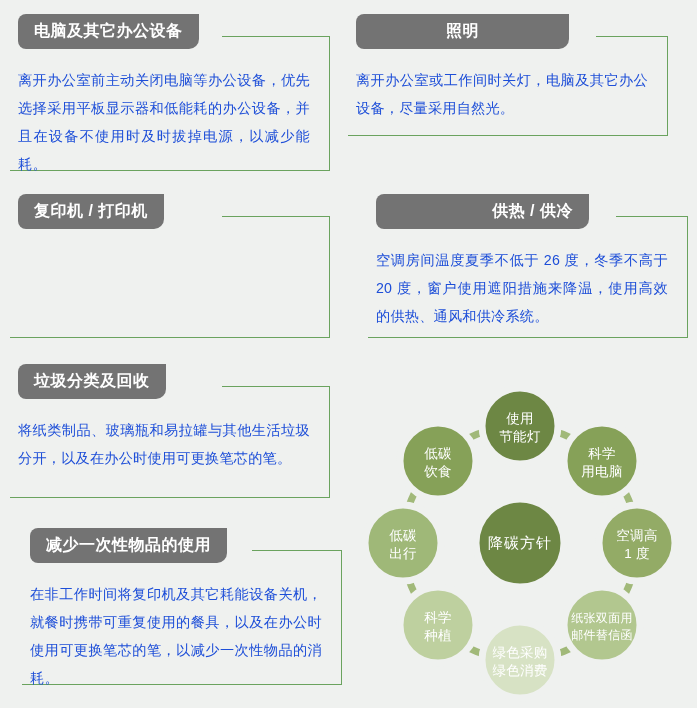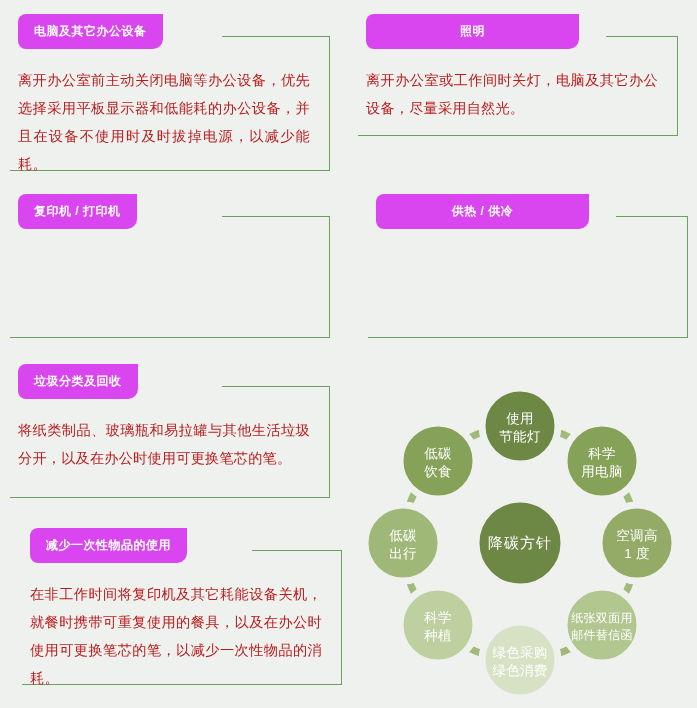--- a/index.html
+++ b/index.html
@@ -43,36 +43,36 @@
     pointer-events: none;
   }
   .tab {
     position: absolute;
     left: 18px;
     top: 0;
     height: 35px;
     display: flex;
     align-items: center;
     justify-content: center;
-    background: #d946ef;
+    background: #737373;
     border-radius: 8px 0 10px 8px;
     color: #ffffff;
-    font-size: 12px;
+    font-size: 16px;
     font-weight: bold;
     letter-spacing: 0.5px;
     padding: 0 16px;
     box-sizing: border-box;
     z-index: 3;
   }
   .card-body {
     position: absolute;
     left: 18px;
     top: 52px;
     right: 28px;
-    color: #b91c1c;
+    color: #1d4ed8;
     font-size: 14.2px;
     line-height: 28px;
     letter-spacing: 0.2px;
     text-align: justify;
   }
 
   
   .diagram {
     position: absolute;
     left: 355px;
@@ -104,43 +104,44 @@
 
   <div class="card" style="left:0px; top:14px; width:338px; height:175px;">
     <div class="card-topline" style="left:222px; right:8px;"></div>
     <div class="card-frame"></div>
     <div class="tab">
       <span>电脑及其它办公设备</span>
     </div>
     <div class="card-body">离开办公室前主动关闭电脑等办公设备，优先选择采用平板显示器和低能耗的办公设备，并且在设备不使用时及时拔掉电源，以减少能耗。</div>
   </div>
 
-  <div class="card" style="left:348px; top:14px; width:338px; height:140px;">
+  <div class="card" style="left:338px; top:14px; width:338px; height:140px;">
     <div class="card-topline" style="left:258px; right:8px;"></div>
     <div class="card-frame"></div>
     <div class="tab" style="width:213px;">
       <span>照明</span>
     </div>
     <div class="card-body">离开办公室或工作间时关灯，电脑及其它办公设备，尽量采用自然光。</div>
   </div>
 
   <div class="card" style="left:0px; top:194px; width:338px; height:162px;text-decoration:underline;">
     <div class="card-topline" style="left:222px; right:8px;"></div>
     <div class="card-frame"></div>
     <div class="tab">
       <span>复印机 / 打印机</span>
     </div>
   </div>
 
   <div class="card" style="left:358px; top:194px; width:338px; height:162px;">
     <div class="card-topline" style="left:258px; right:8px;"></div>
     <div class="card-frame"></div>
-    <div class="tab" style="width:213px;">
+    <div class="tab" style="width:213px;justify-content:flex-end;">
       <span>供热 / 供冷</span>
     </div>
+    <div class="card-body">空调房间温度夏季不低于 26 度，冬季不高于 20 度，窗户使用遮阳措施来降温，使用高效的供热、通风和供冷系统。</div>
   </div>
 
   <div class="card" style="left:0px; top:364px; width:338px; height:152px;">
     <div class="card-topline" style="left:222px; right:8px;"></div>
     <div class="card-frame"></div>
     <div class="tab">
       <span>垃圾分类及回收</span>
     </div>
     <div class="card-body">将纸类制品、玻璃瓶和易拉罐与其他生活垃圾分开，以及在办公时使用可更换笔芯的笔。</div>
   </div>

